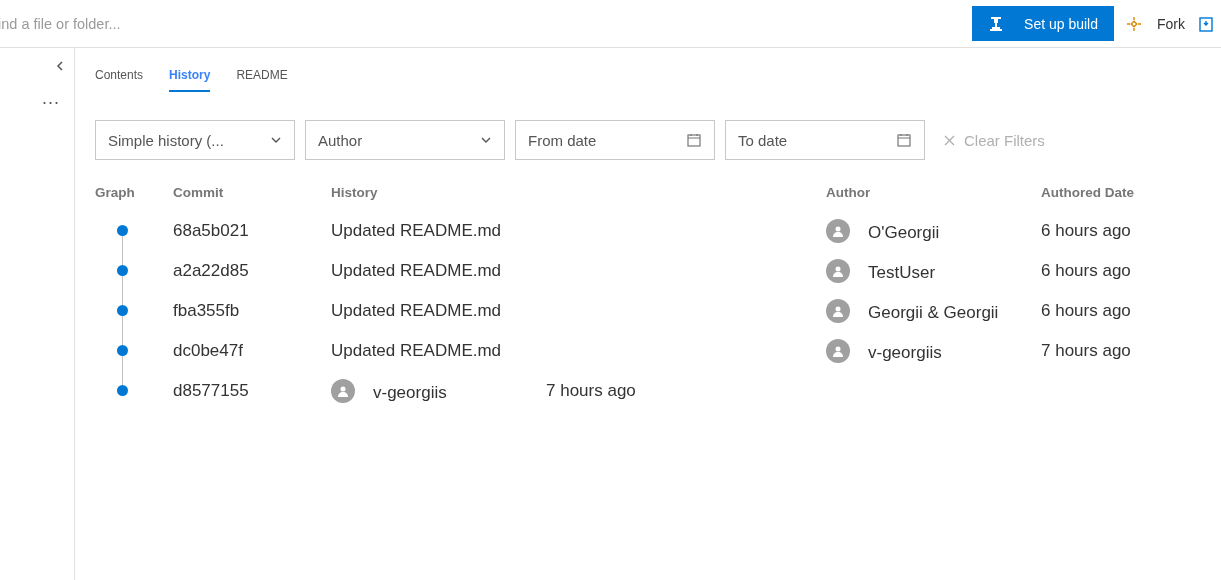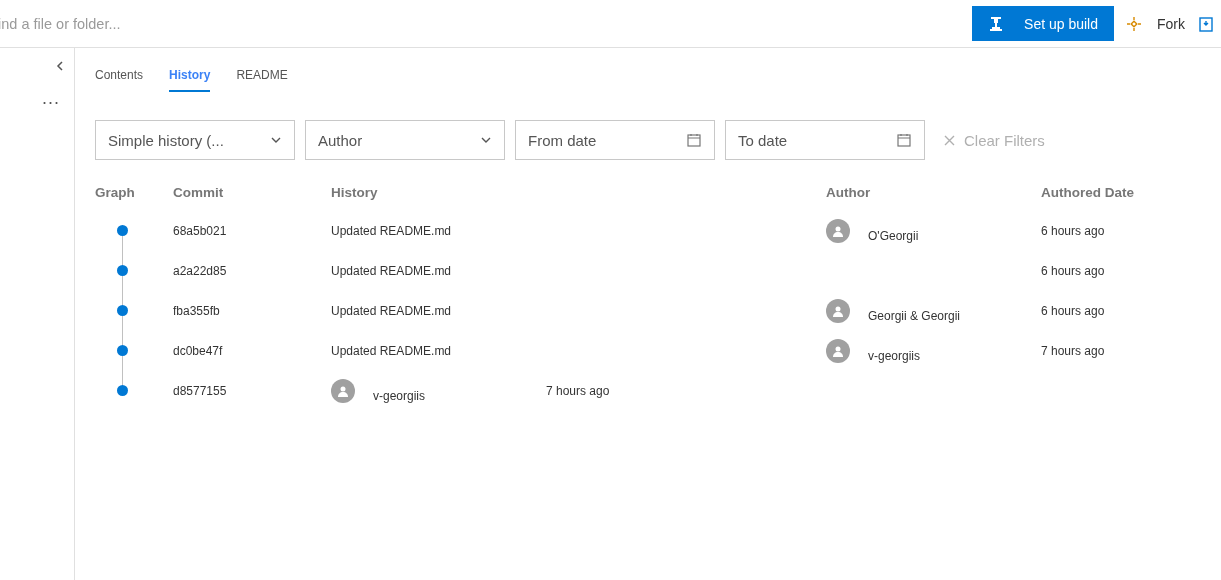--- a/index.html
+++ b/index.html
@@ -154,21 +154,21 @@
   .col-graph { width: 78px; }
   .col-commit { width: 158px; }
   .col-message { flex: 1; }
   .col-author { width: 215px; }
   .col-date { width: 160px; text-align: left; }
 
   .row {
     display: flex;
     align-items: center;
     height: 40px;
-    font-size: 12px;
+    font-size: 17px;
     color: #333;
     border-top: 0px solid transparent;
   }
   .graph-cell {
     width: 78px;
     position: relative;
     height: 40px;
   }
   .graph-line {
     position: absolute;
@@ -336,20 +336,29 @@
           </div>
           <div class="date-cell">6 hours ago</div>
         </div>
         <div class="row">
           <div class="graph-cell">
             <div class="graph-line" style="top: 0px; bottom: 0px;"></div>
             <div class="graph-dot"></div>
           </div>
           <div class="commit-cell">a2a22d85</div>
           <div class="message-cell">Updated README.md</div>
+          <div class="author-cell">
+            <span class="avatar">
+              <svg width="14" height="14" viewBox="0 0 14 14">
+                <circle cx="7" cy="5" r="2.5" fill="#fff"></circle>
+                <path d="M2 13c0-3 2-5 5-5s5 2 5 5" fill="#fff"></path>
+              </svg>
+            </span>
+            <span>TestUser</span>
+          </div>
           <div class="date-cell">6 hours ago</div>
         </div>
         <div class="row">
           <div class="graph-cell">
             <div class="graph-line" style="top: 0px; bottom: 0px;"></div>
             <div class="graph-dot"></div>
           </div>
           <div class="commit-cell">fba355fb</div>
           <div class="message-cell">Updated README.md</div>
           <div class="author-cell">

